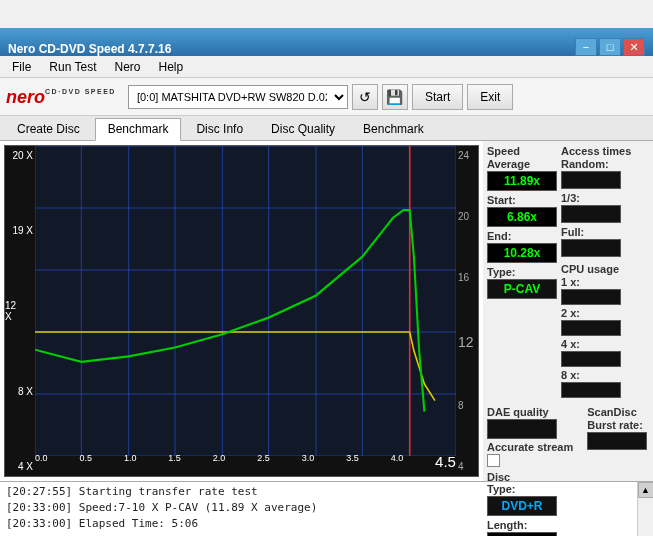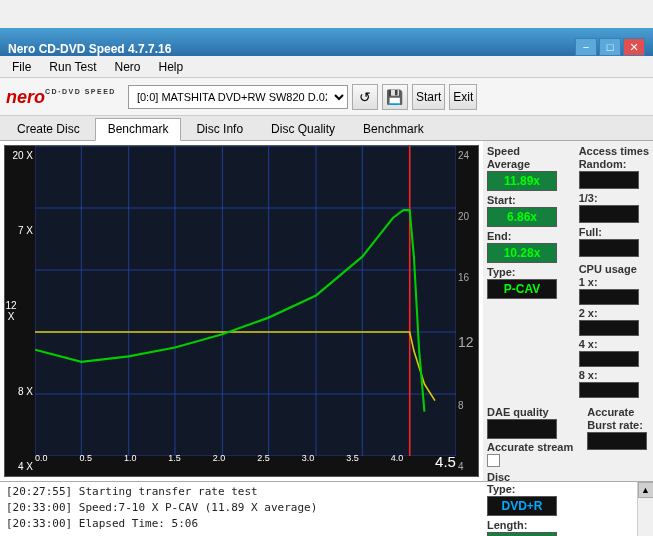--- a/index.html
+++ b/index.html
@@ -61,21 +61,21 @@
     .drive-select {
       background: white;
       border: 1px solid #999;
       height: 24px;
       font-size: 11px;
       padding: 2px 4px;
       width: 220px;
     }
     .toolbar-btn {
       height: 26px;
-      padding: 2px 3px;
+      padding: 2px 12px;
       background: linear-gradient(to bottom, #f8f8f8, #e0e0e0);
       border: 1px solid #aaa;
       font-size: 12px;
       cursor: pointer;
     }
     .toolbar-icon-btn {
       width: 26px; height: 26px;
       background: linear-gradient(to bottom, #f8f8f8, #e0e0e0);
       border: 1px solid #aaa;
       display: flex; align-items: center; justify-content: center;
@@ -127,21 +127,21 @@
     }
 
     .panel-label {
       font-size: 11px;
       font-weight: bold;
       color: #333;
       margin-bottom: 1px;
     }
 
     .panel-value {
-      background: #15803d;
+      background: #000000;
       color: #00ff00;
       font-weight: bold;
       font-size: 12px;
       text-align: center;
       padding: 2px 4px;
       border: 1px solid #555;
       display: block;
       width: 70px;
     }
 
@@ -238,22 +238,22 @@
   <div class="tab">Disc Quality</div>
   <div class="tab">Benchmark</div>
 </div>
 
 <div class="main-content">
 
   <div style="flex:1; position:relative; background:#111; margin:4px; border:1px solid #555;">
 
     <div style="position:absolute;left:0;top:0;bottom:0;width:30px;display:flex;flex-direction:column;justify-content:space-between;padding:4px 0;z-index:2;">
       <span style="color:white;font-size:10px;text-align:right;padding-right:2px;">20 X</span>
-      <span style="color:white;font-size:10px;text-align:right;padding-right:2px;">7 X</span>
-      <span style="color:white;font-size:10px;text-align:center;padding-right:18px;">12 X</span>
+      <span style="color:white;font-size:10px;text-align:right;padding-right:2px;">19 X</span>
+      <span style="color:white;font-size:10px;text-align:left;padding-right:18px;">12 X</span>
       <span style="color:white;font-size:10px;text-align:right;padding-right:2px;">8 X</span>
       <span style="color:white;font-size:10px;text-align:right;padding-right:2px;">4 X</span>
     </div>
 
     <div style="position:absolute;right:0;top:0;bottom:0;width:22px;display:flex;flex-direction:column;justify-content:space-between;padding:4px 0;z-index:2;">
       <span style="color:#aaa;font-size:10px;text-align:left;padding-left:2px;">24</span>
       <span style="color:#aaa;font-size:10px;text-align:left;padding-left:2px;">20</span>
       <span style="color:#aaa;font-size:10px;text-align:left;padding-left:2px;">16</span>
       <span style="color:#aaa;font-size:14px;text-align:left;padding-left:2px;">12</span>
       <span style="color:#aaa;font-size:10px;text-align:left;padding-left:2px;">8</span>
@@ -299,21 +299,21 @@
       <span style="color:white;font-size:9px;">3.0</span>
       <span style="color:white;font-size:9px;">3.5</span>
       <span style="color:white;font-size:9px;">4.0</span>
       <span style="color:white;font-size:15px;">4.5</span>
     </div>
   </div>
 
   <div class="right-panel">
 
     <div class="panel-section">
-      <div style="display:flex;justify-content:space-between;">
+      <div style="display:flex;">
         <div>
           <div class="panel-label">Speed</div>
           <div class="panel-label">Average</div>
           <div class="panel-value">11.89x</div>
           <div class="panel-label" style="margin-top:3px;">Start:</div>
           <div class="panel-value">6.86x</div>
           <div class="panel-label" style="margin-top:3px;">End:</div>
           <div class="panel-value">10.28x</div>
           <div class="panel-label" style="margin-top:3px;">Type:</div>
           <div class="panel-value pcav">P-CAV</div>
@@ -352,21 +352,21 @@
         </div>
         <div style="margin-top:4px;">
           <div class="panel-label">Disc<br>Type:</div>
           <div class="panel-value dvdtype">DVD+R</div>
           <div class="panel-label" style="margin-top:3px;">Length:</div>
           <div class="panel-value">4.38 GB</div>
         </div>
       </div>
 
       <div style="margin-left:4px;">
-        <div class="panel-label">Accurate</div>
+        <div class="panel-label">ScanDisc</div>
         <div class="panel-label">Burst rate:</div>
         <div style="background:#111;width:60px;height:18px;border:1px solid #555;"></div>
       </div>
     </div>
 
   </div>
 </div>
 
 <div class="log-area">
   <div class="log-content">

